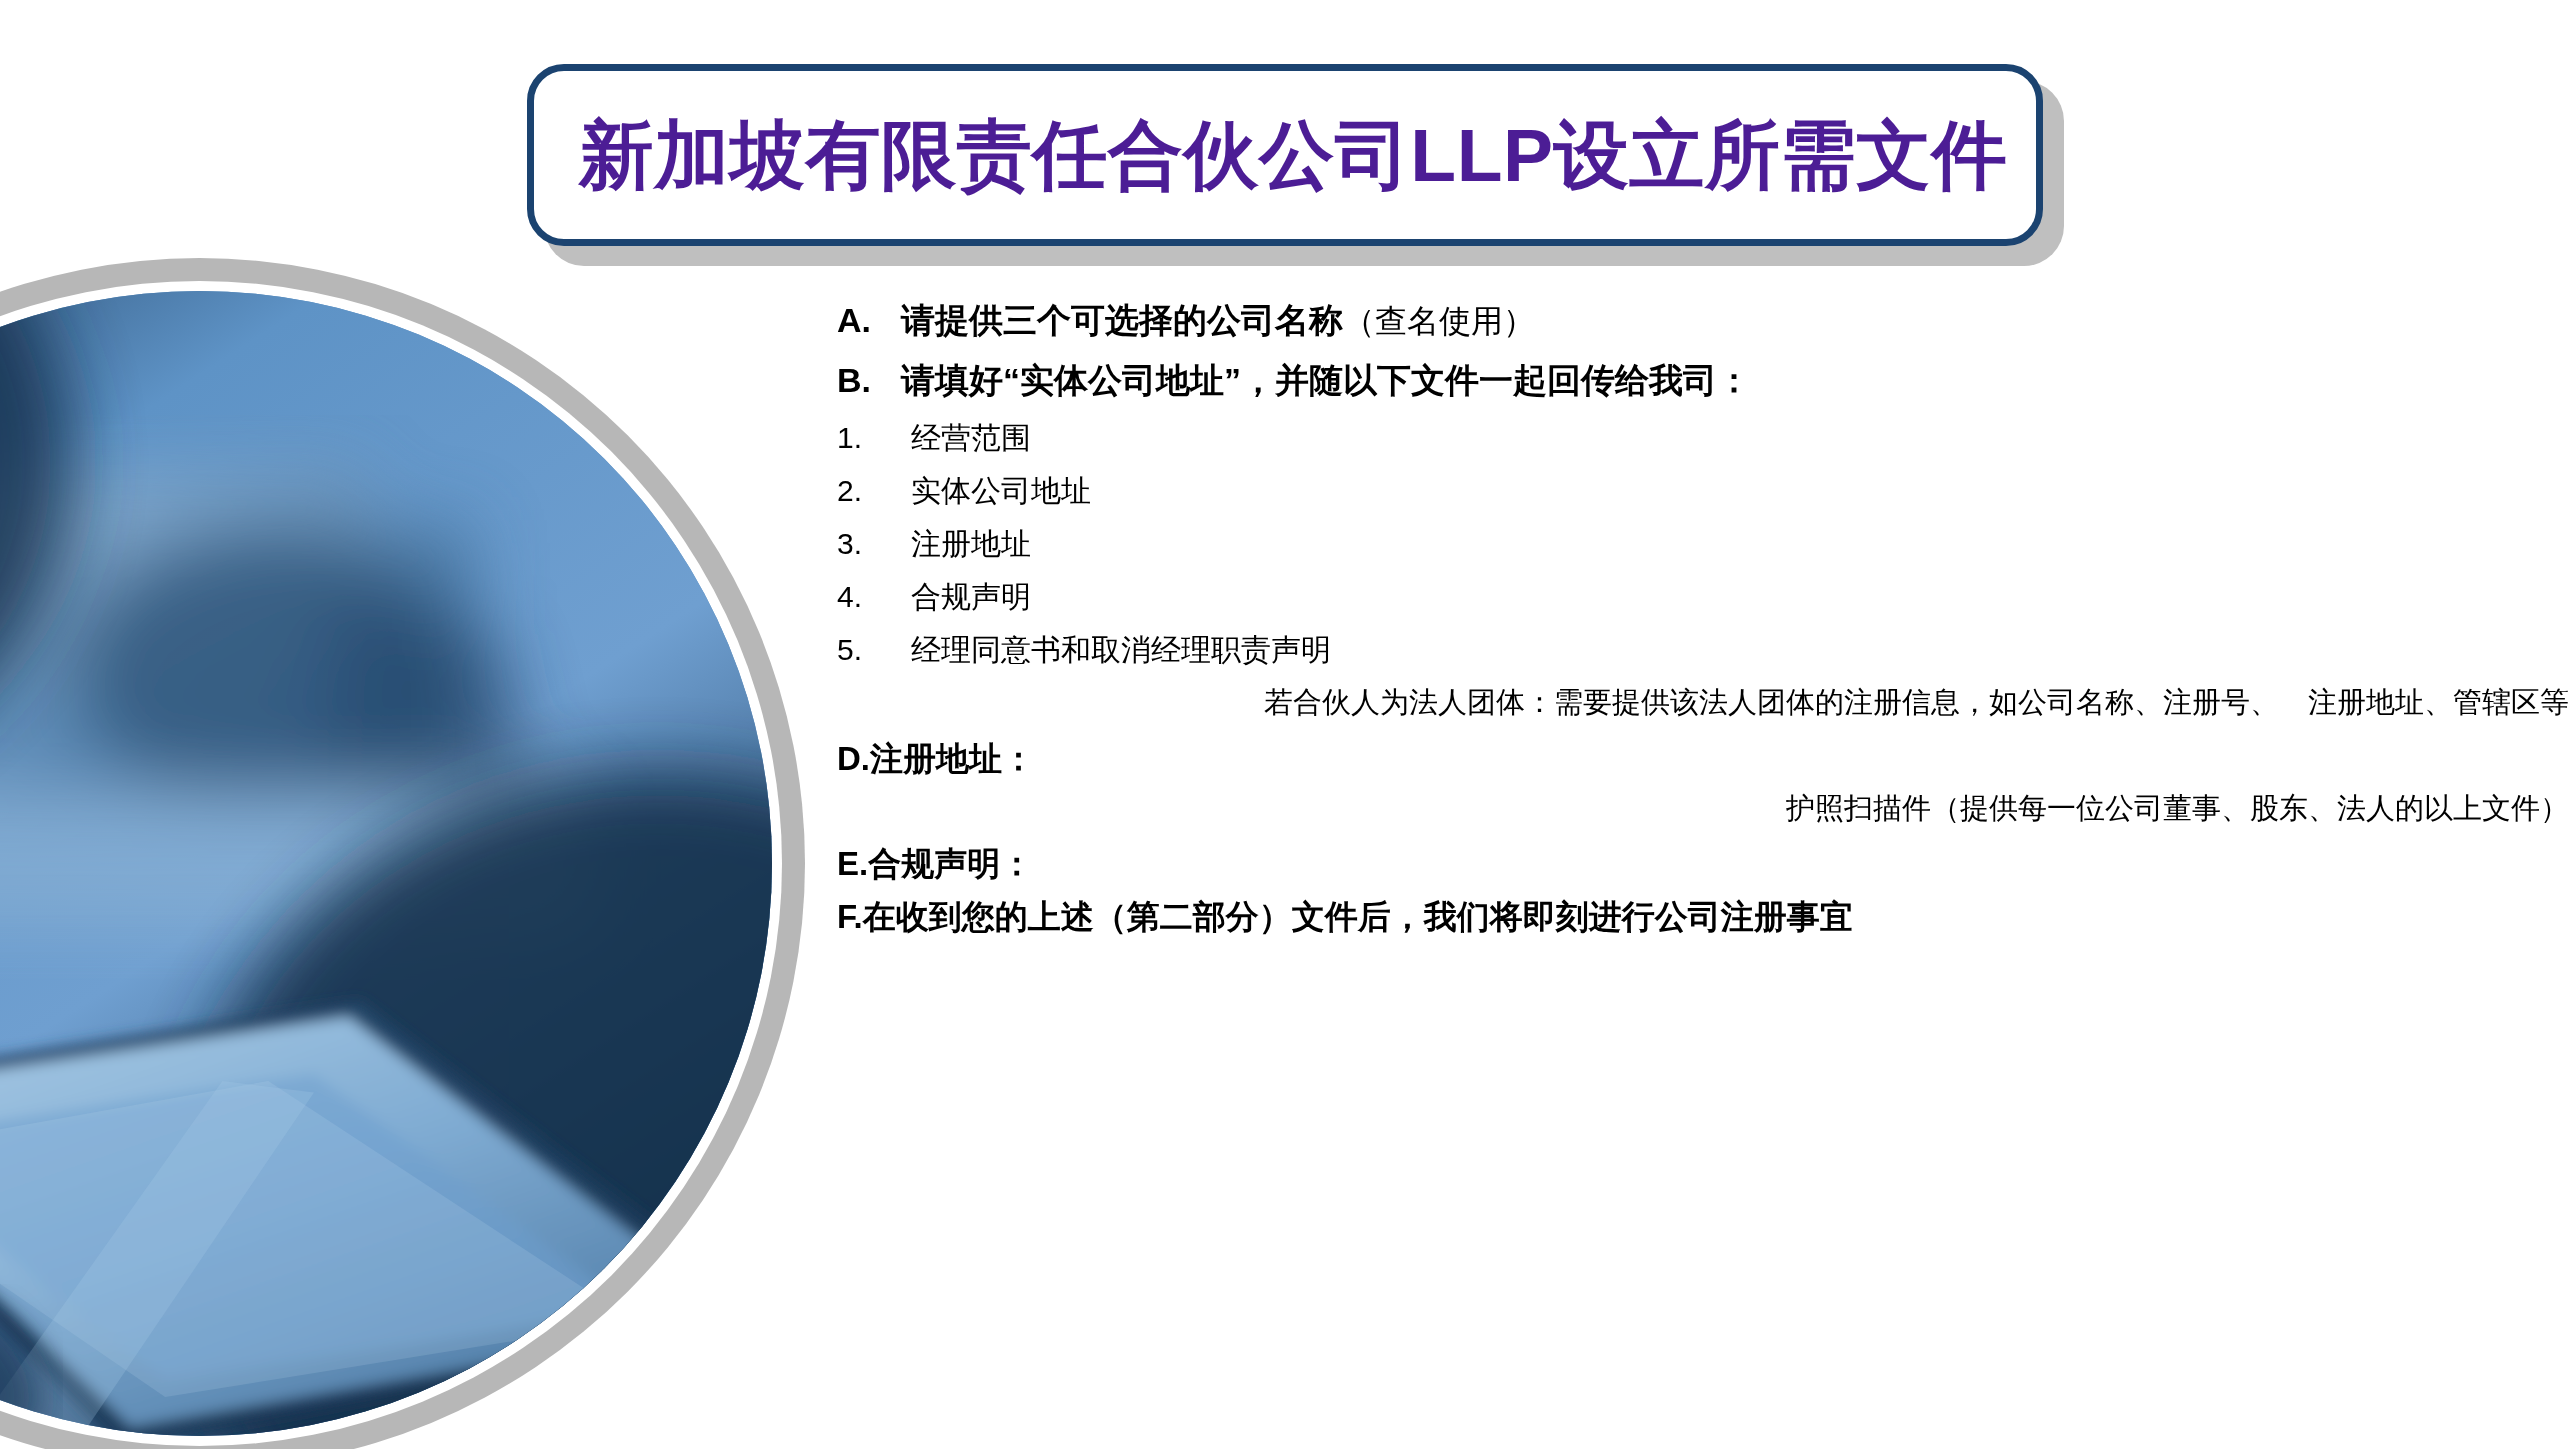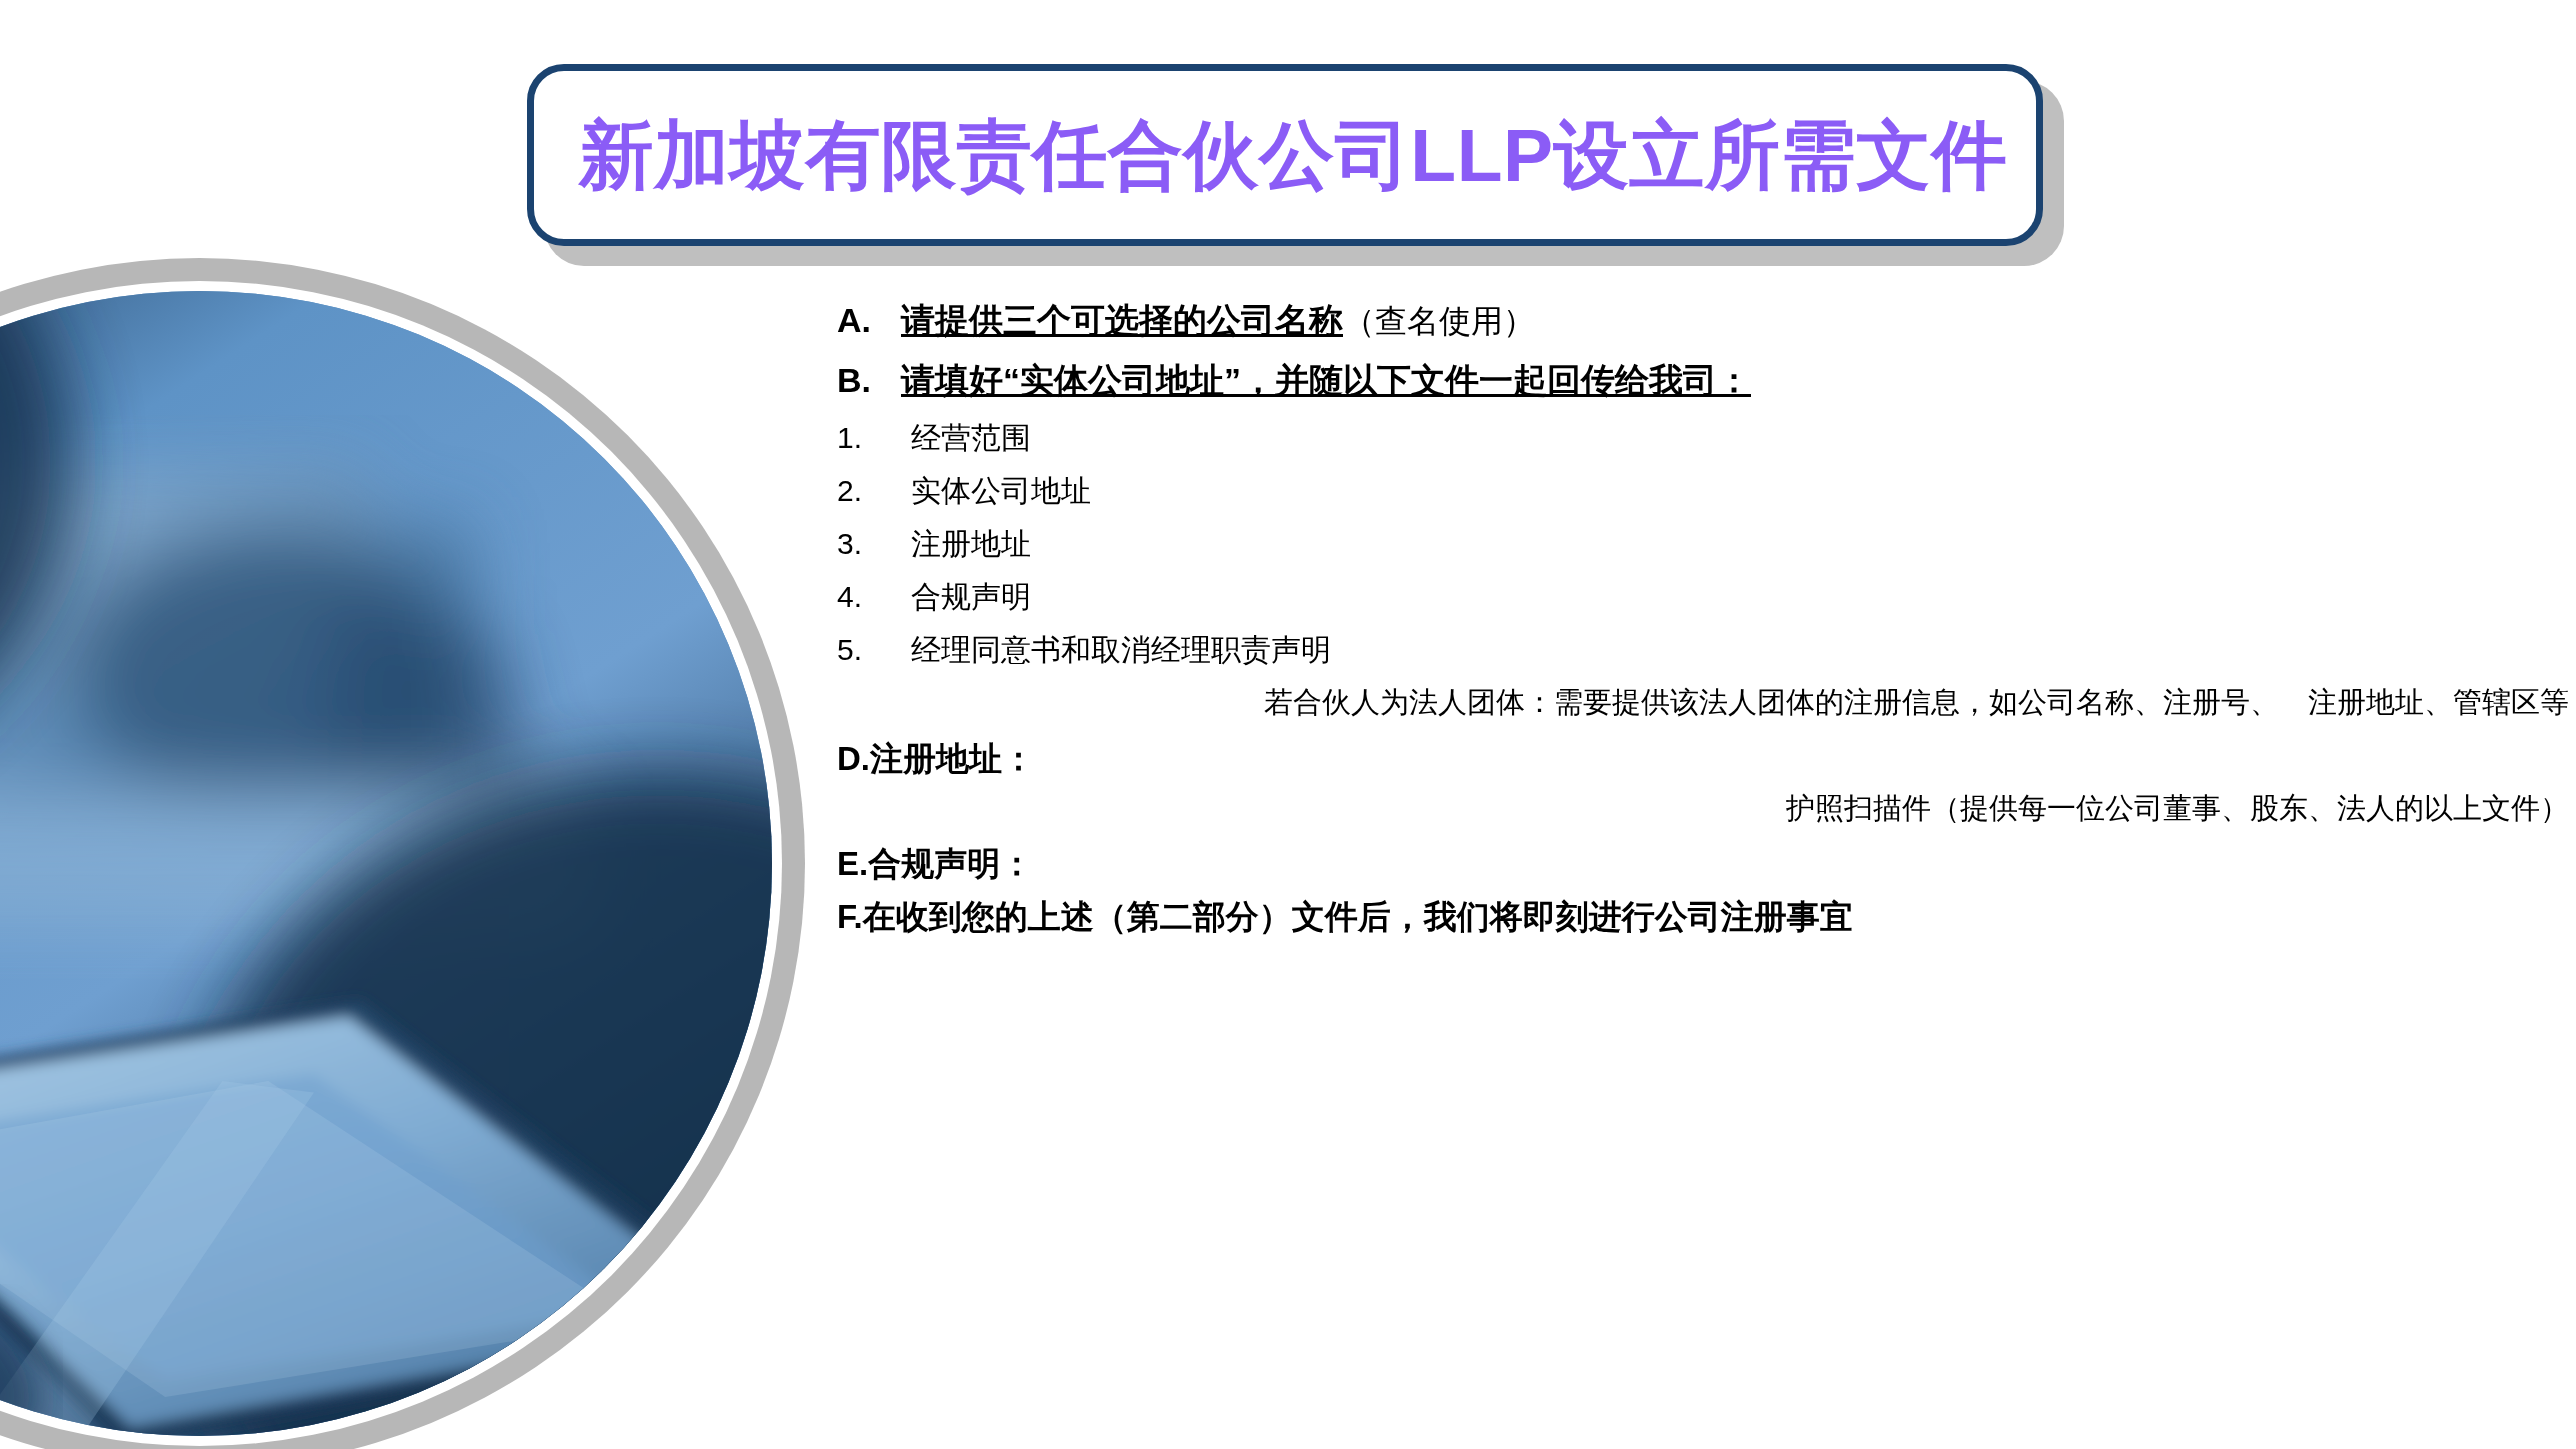--- a/index.html
+++ b/index.html
@@ -36,21 +36,21 @@
     height: 182px;
     box-sizing: border-box;
     background: #ffffff;
     border: 7px solid #1B4370;
     border-radius: 37px;
     display: flex;
     align-items: center;
     justify-content: center;
   }
   .title-text {
-    color: #8b5cf6;
+    color: #4c1d95;
     font-size: 75px;
     font-weight: bold;
     letter-spacing: 0.6px;
     line-height: 1.1;
     white-space: nowrap;
     margin-left: 16px;
   }
 
   
   .photo-ring {
@@ -99,21 +99,21 @@
     flex: 0 0 auto;
     white-space: nowrap;
   }
   .lettered {
     font-size: 34px;
     font-weight: bold;
     line-height: 1.0;
     margin-bottom: 26px;
   }
   .lettered .marker { width: 64px; }
-  .lettered .body { font-weight: bold; text-decoration: underline; }
+  .lettered .body { font-weight: bold; }
   .note {
     font-weight: normal;
     font-size: 32px;
   }
   .numbered {
     font-size: 30px;
     font-weight: normal;
     line-height: 1.0;
     margin-bottom: 23px;
   }

